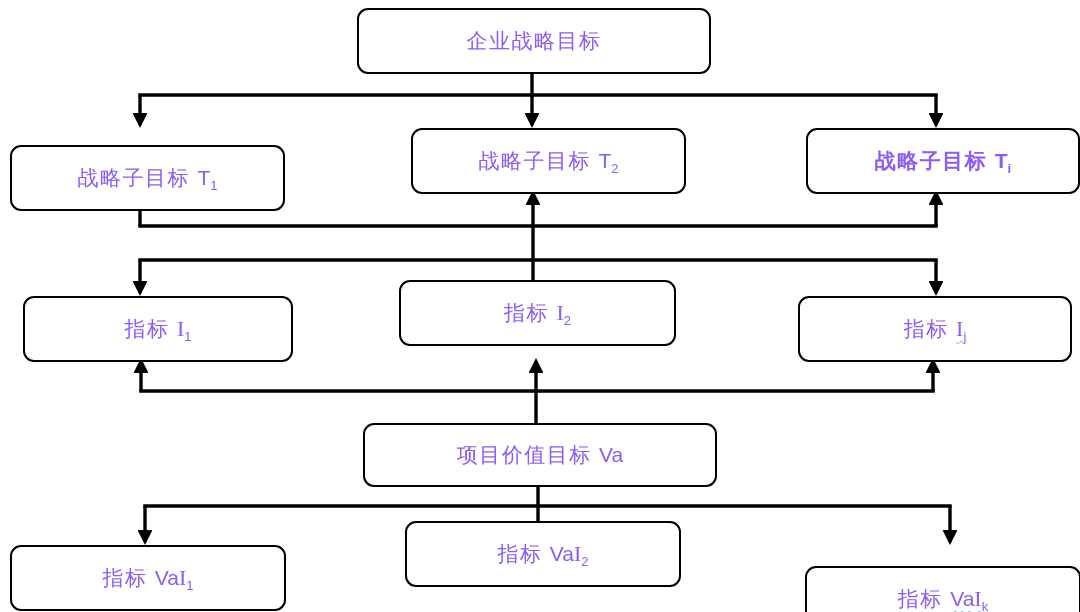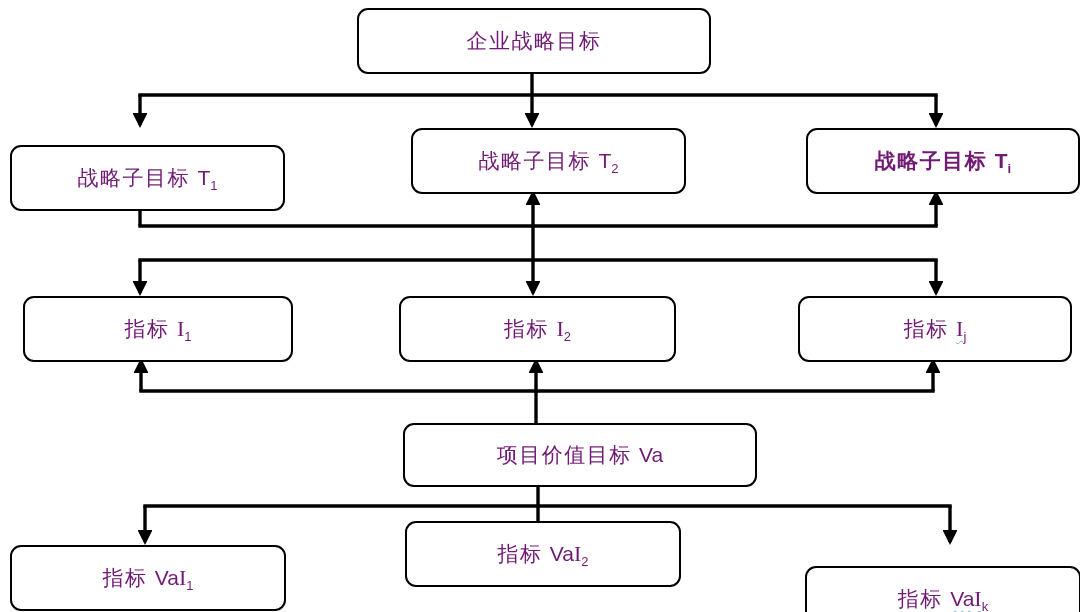--- a/index.html
+++ b/index.html
@@ -5,21 +5,21 @@
   html,body{margin:0;padding:0;}
   body{
     width:1080px;height:612px;position:relative;background:#ffffff;
     font-family:"Liberation Sans","DejaVu Sans",sans-serif;overflow:hidden;
   }
   #connector-layer{position:absolute;left:0;top:0;width:1080px;height:612px;z-index:0;}
   .box{
     position:absolute;z-index:1;background:#ffffff;
     border:2.8px solid #000000;border-radius:11px;
     display:flex;align-items:center;justify-content:center;
-    font-size:21px;color:#701a75;
+    font-size:21px;color:#8b5cf6;
   }
   .txt{white-space:pre;letter-spacing:1.5px;}
   .latin-sans{font-family:"Liberation Sans","DejaVu Sans",sans-serif;letter-spacing:0;}
   .latin-serif{font-family:"Liberation Serif","DejaVu Serif",serif;font-size:22px;letter-spacing:0;}
   sub{font-size:13px;line-height:0;letter-spacing:0;}
   .squiggle{
     text-decoration-line:underline;text-decoration-style:wavy;
     text-decoration-color:#74b4d8;text-decoration-thickness:1px;
     text-underline-offset:4px;
   }
@@ -80,28 +80,28 @@
 <div class="box" style="left:411px;top:128px;width:271px;height:62px;">
   <span class="txt"><span>战略子目标 </span><span class="latin-sans">T</span><span class="latin-serif"></span><sub>2</sub></span>
 </div>
 <div class="box" style="left:806px;top:128px;width:270px;height:62px;font-weight:bold;">
   <span class="txt"><span>战略子目标 </span><span class="latin-sans">T</span><span class="latin-serif"></span><sub>i</sub></span>
 </div>
 
 <div class="box" style="left:23px;top:296px;width:266px;height:62px;">
   <span class="txt"><span>指标 </span><span class="latin-sans"></span><span class="latin-serif">I</span><sub>1</sub></span>
 </div>
-<div class="box" style="left:399px;top:296px;width:273px;height:62px;">
+<div class="box" style="left:399px;top:280px;width:273px;height:62px;">
   <span class="txt"><span>指标 </span><span class="latin-sans"></span><span class="latin-serif">I</span><sub>2</sub></span>
 </div>
 <div class="box" style="left:798px;top:296px;width:270px;height:62px;">
   <span class="txt"><span>指标 </span><span class="squiggle"><span class="latin-sans"></span><span class="latin-serif">I</span><sub>j</sub></span></span>
 </div>
 
-<div class="box" style="left:363px;top:423px;width:350px;height:60px;margin-left:40px;">
+<div class="box" style="left:363px;top:423px;width:350px;height:60px;">
   <span class="txt"><span>项目价值目标 </span><span class="latin-sans">Va</span><span class="latin-serif"></span><sub></sub></span>
 </div>
 
 <div class="box" style="left:10px;top:545px;width:272px;height:62px;">
   <span class="txt"><span>指标 </span><span class="latin-sans">Va</span><span class="latin-serif">I</span><sub>1</sub></span>
 </div>
 <div class="box" style="left:405px;top:521px;width:272px;height:62px;">
   <span class="txt"><span>指标 </span><span class="latin-sans">Va</span><span class="latin-serif">I</span><sub>2</sub></span>
 </div>
 <div class="box" style="left:805px;top:545px;width:272px;height:62px;margin-top:21px;">

